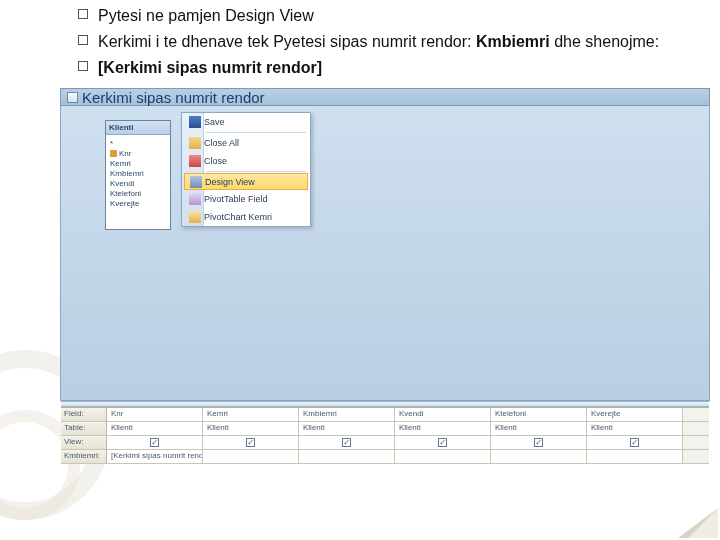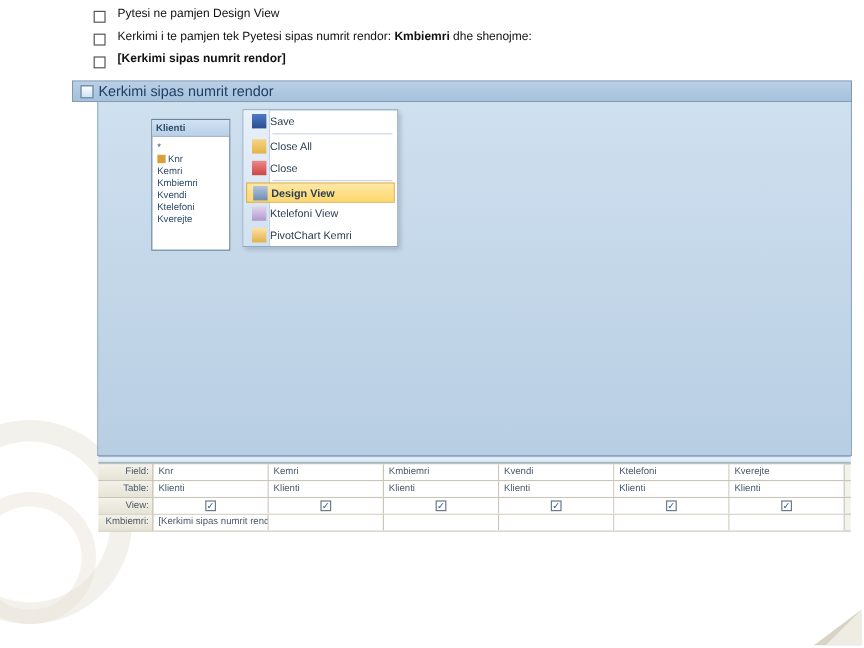--- a/index.html
+++ b/index.html
@@ -1,53 +1,53 @@
 <!DOCTYPE html>
 <html><head>
 <meta charset="utf-8">
 <style>
   * { box-sizing: border-box; margin: 0; padding: 0; }
   body { font-family: "Segoe UI", Tahoma, Arial, sans-serif; width: 720px; height: 540px; background: #fff; overflow: hidden; position: relative; }
   .decor { position: absolute; left: -60px; top: 350px; width: 170px; height: 170px; border-radius: 50%; border: 18px solid #e8e3d8; opacity: .5; }
   .decor2 { position: absolute; left: -30px; top: 410px; width: 110px; height: 110px; border-radius: 50%; border: 12px solid #e8e3d8; opacity: .45; }
-  .bullets { padding: 6px 30px 4px 78px; font-size: 10px; color: #111; }
+  .bullets { padding: 6px 30px 4px 78px; font-size: 16px; color: #111; }
   .b-row { display: flex; margin-bottom: 6px; line-height: 1.25; }
   .b-box { width: 10px; height: 10px; border: 1px solid #555; flex: 0 0 10px; margin-top: 3px; margin-right: 10px; }
   .bold { font-weight: bold; }
 
   .app { margin: 0 0 0 60px; width: 650px; position: relative; }
-  .titlebar { height: 18px; background: linear-gradient(#b9cfe6,#a6c0db); display: flex; align-items: center; font-size: 12px; color: #1c3f63; padding-left: 6px; border: 1px solid #7c9ab8; }
+  .titlebar { height: 18px; background: linear-gradient(#b9cfe6,#a6c0db); display: flex; align-items: center; font-size: 15px; color: #1c3f63; padding-left: 6px; border: 1px solid #7c9ab8; }
   .tb-icon { width: 11px; height: 11px; background: linear-gradient(#fff,#cfe1f3); border: 1px solid #6b87a4; margin-right: 4px; }
 
-  .work { height: 295px; background: linear-gradient(#cfe0ef,#b8cee3); border: 1px solid #8aa6c3; border-top: none; position: relative; margin-left: 21px; }
+  .work { height: 295px; background: linear-gradient(#cfe0ef,#b8cee3); border: 1px solid #8aa6c3; border-top: none; position: relative; }
   
   .flist { position: absolute; left: 44px; top: 14px; width: 66px; height: 110px; background: #fff; border: 1px solid #6a85a1; font-size: 8px; color: #2a4a6a; }
   .flist-hd { background: linear-gradient(#d2e2f2,#b9d0e7); border-bottom: 1px solid #8ca8c5; padding: 2px 3px; font-weight: bold; }
   .flist-body { padding: 3px 4px; }
   .flist-row { margin: 1px 0; white-space: nowrap; overflow: hidden; }
   .keyic { display: inline-block; width: 7px; height: 7px; background: #d9a03a; margin-right: 2px; vertical-align: middle; }
 
   
   .menu { position: absolute; left: 120px; top: 6px; width: 130px; background: #fff; border: 1px solid #8ba8c5; font-size: 9px; color: #2c4055; box-shadow: 2px 2px 4px rgba(0,0,0,.2); }
   .menu-row { display: flex; align-items: center; height: 18px; padding: 0 6px 0 4px; cursor: pointer; }
-  .menu-row.sel { background: linear-gradient(#ffe8a6,#ffd76b); border: 1px solid #e0b24a; margin: 0 2px; padding: 0 4px 0 2px; height: 17px; font-weight: bold; }
+  .menu-row.sel { background: linear-gradient(#ffe8a6,#ffd76b); border: 1px solid #e0b24a; margin: 0 2px; padding: 0 4px 0 2px; height: 17px; }
   .m-icon { width: 18px; display: flex; justify-content: center; }
   .m-icon span { width: 12px; height: 12px; display: inline-block; }
   .m-sep { height: 1px; background: #cbd8e6; margin: 1px 4px 1px 24px; }
   .menu-iconcol { position: absolute; left: 0; top: 0; bottom: 0; width: 22px; background: linear-gradient(#e9f1f9,#d1e1f0); border-right: 1px solid #c1d3e5; }
   .menu-rows { position: relative; }
 
   
   .splitter { position: absolute; left: 0; right: 0; top: 295px; height: 6px; background: linear-gradient(#eef4fa,#d3e2f0); border-top: 1px solid #9db6cf; border-bottom: 1px solid #9db6cf; }
   .splitter .dots { position: absolute; left: 50%; top: 1px; transform: translateX(-50%); font-size: 8px; letter-spacing: 1px; color: #7a93ac; }
 
   
   .grid { position: absolute; left: 0; right: 0; top: 301px; background: #f3f3ee; font-size: 8px; color: #4a5a6b; border-top: 1px solid #b7b3a6; }
   .g-row { display: flex; height: 14px; border-bottom: 1px solid #c9c5b8; }
-  .g-lab { width: 46px; background: linear-gradient(#f4f2e9,#e6e3d6); border-right: 1px solid #b7b3a6; padding: 1px 3px; text-align: right; }
+  .g-lab { width: 46px; background: linear-gradient(#f4f2e9,#e6e3d6); border-right: 1px solid #b7b3a6; padding: 1px 3px; text-align: left; }
   .g-cell { width: 96px; border-right: 1px solid #c9c5b8; padding: 1px 4px; background: #fff; overflow: hidden; white-space: nowrap; }
   .chk { width: 9px; height: 9px; border: 1px solid #6b7b8a; margin: 1px auto 0; background: #fff; font-size: 8px; line-height: 7px; text-align: center; color: #2b5aa0; }
   .corner { position: absolute; right: 2px; bottom: 2px; width: 40px; height: 30px; }
 
   
   .ic-save { background: linear-gradient(#4e7ac7,#2a4e8e); }
   .ic-close { background: linear-gradient(#e88,#c44); }
   .ic-folder { background: linear-gradient(#f6d586,#e2b24a); }
   .ic-design { background: linear-gradient(#b0c6dd,#6e8eb0); }
   .ic-sql { background: #fff; border: 1px solid #7a93ac; font-size: 6px; line-height: 10px; text-align: center; color: #355; font-weight: bold; }
@@ -62,21 +62,21 @@
 <div class="decor2"></div>
 
 <div class="bullets">
   <div class="b-row">
     <div class="b-box"></div>
     <div>Pytesi ne pamjen Design View</div>
   </div>
   <div class="b-row">
     <div class="b-box"></div>
     <div>
-      <span>Kerkimi i te pamjen tek Pyetesi sipas numrit rendor: </span><span class="bold">Kmbiemri</span><span> dhe shenojme:</span>
+      <span>Kerkimi i te dhenave tek Pyetesi sipas numrit rendor: </span><span class="bold">Kmbiemri</span><span> dhe shenojme:</span>
     </div>
   </div>
   <div class="b-row">
     <div class="b-box"></div>
     <div class="bold">[Kerkimi sipas numrit rendor]</div>
   </div>
 </div>
 
 <div class="app">
   <div class="titlebar">
@@ -125,21 +125,21 @@
         <div class="menu-row sel">
             <div class="m-icon">
               <span class="ic-design"></span>
             </div>
             <span>Design View</span>
           </div>
         <div class="menu-row">
             <div class="m-icon">
               <span class="ic-pivot"></span>
             </div>
-            <span>Ktelefoni View</span>
+            <span>PivotTable Field</span>
           </div>
         <div class="menu-row">
             <div class="m-icon">
               <span class="ic-chart"></span>
             </div>
             <span>PivotChart Kemri</span>
           </div>
       </div>
     </div>
 

